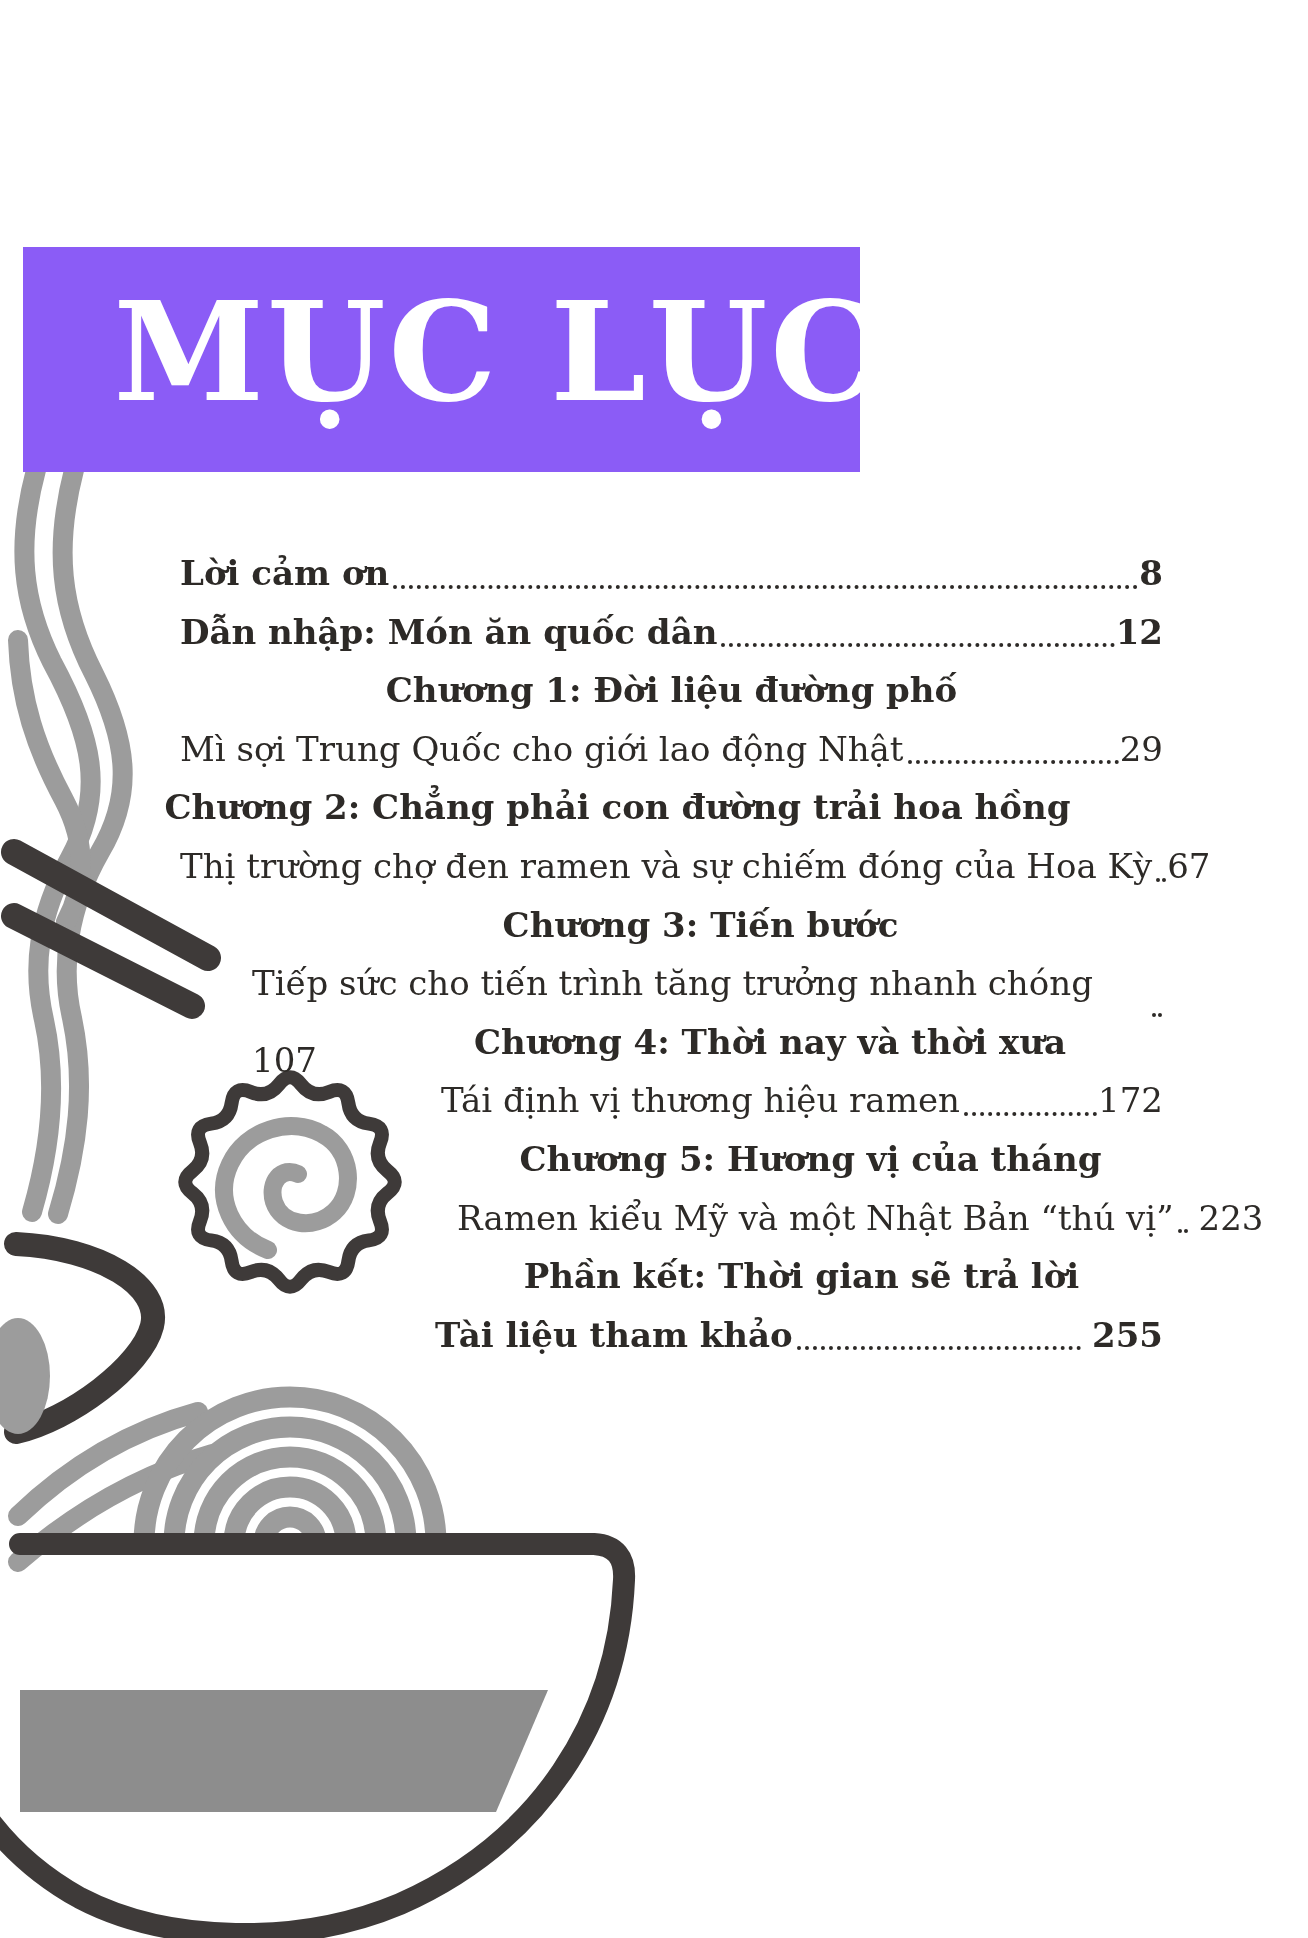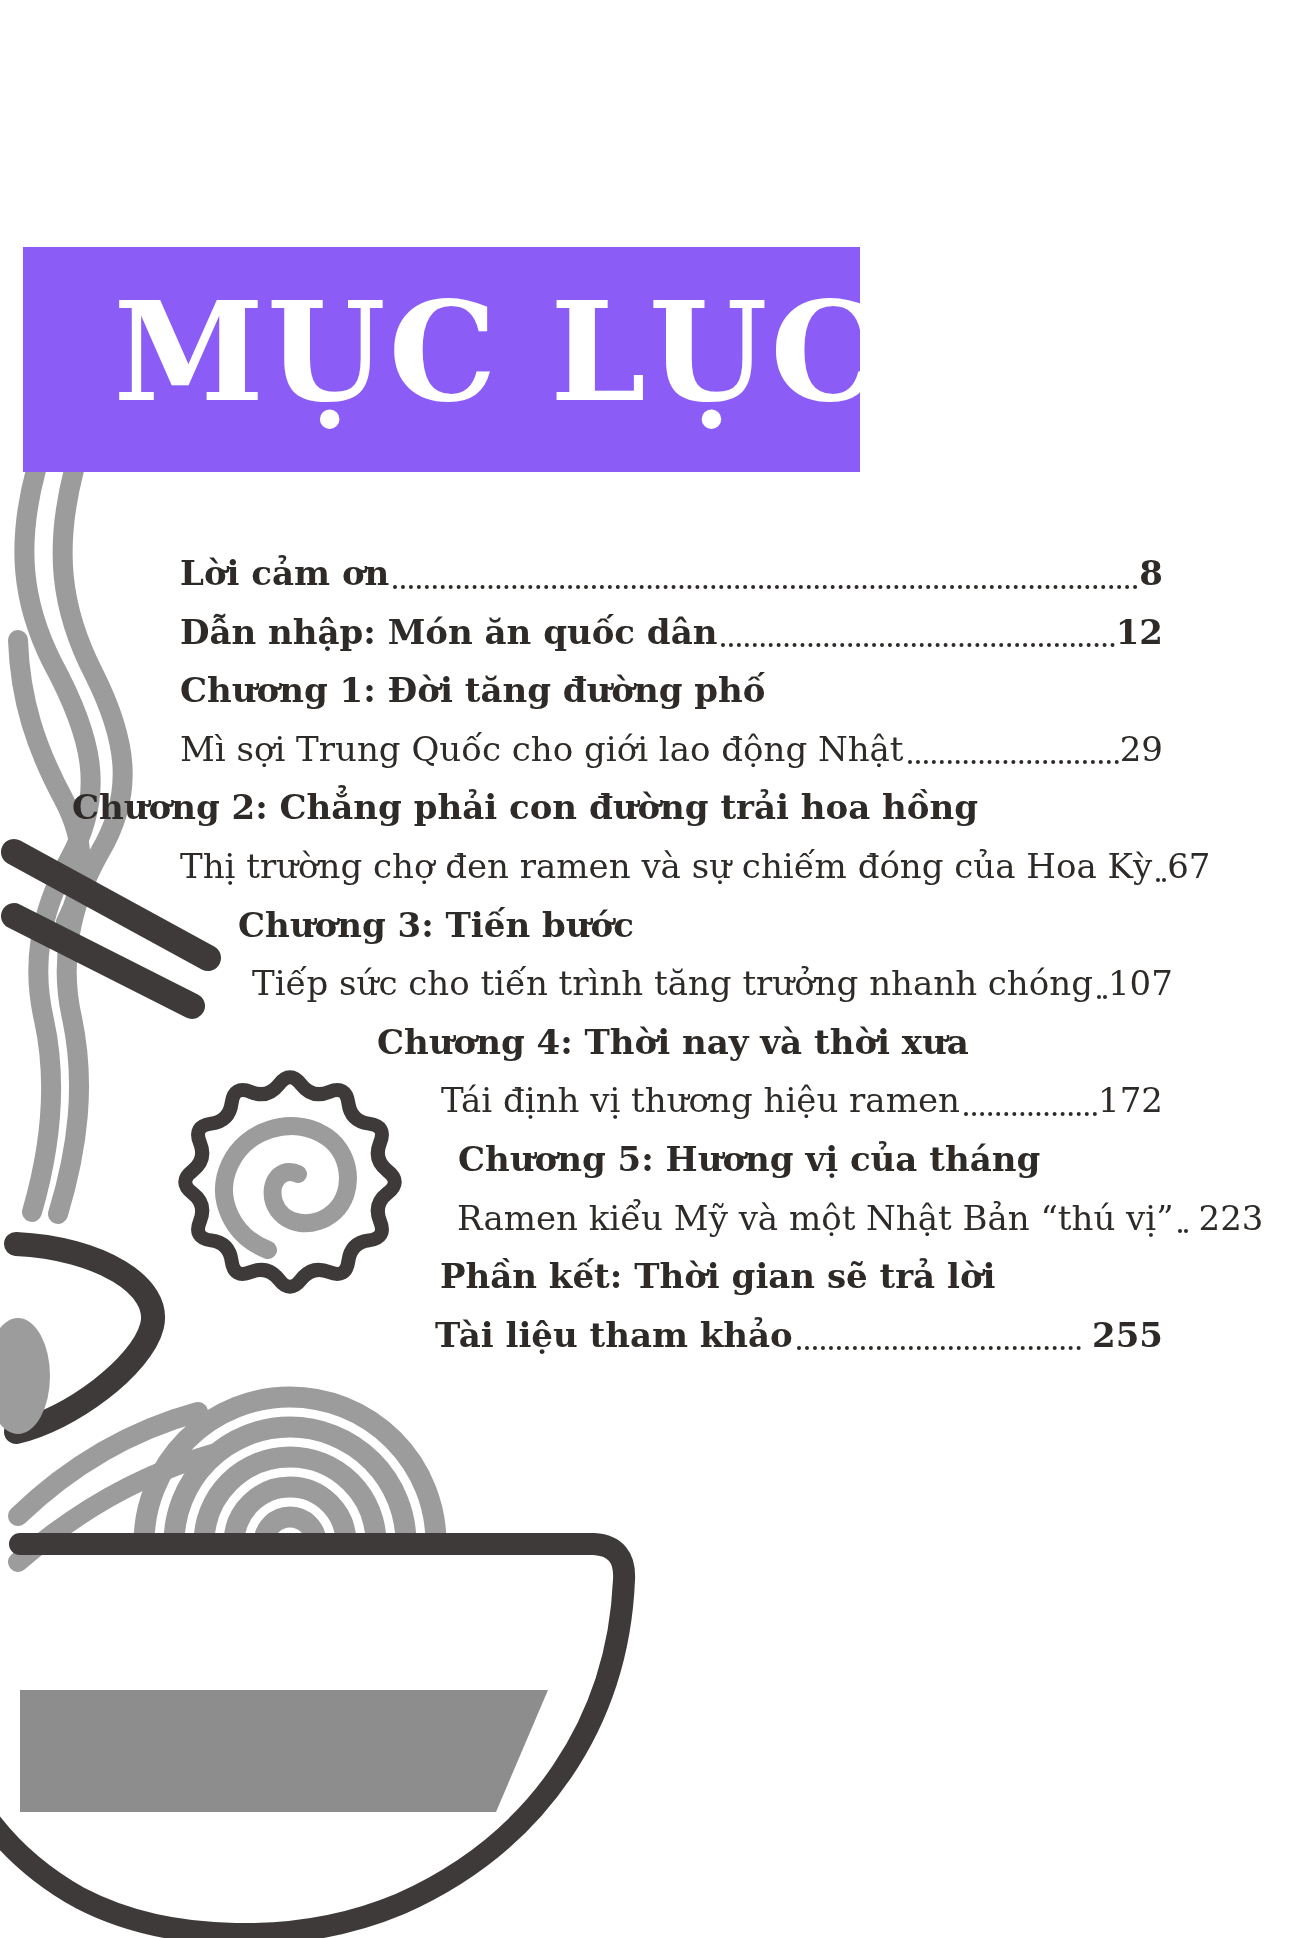--- a/index.html
+++ b/index.html
@@ -15,21 +15,21 @@
   }
   .banner-title{
     font-size:136px;font-weight:bold;color:#ffffff;line-height:1;
     letter-spacing:3px;transform:translate(56px,-8px);white-space:nowrap;
   }
   .toc{position:absolute;left:0;top:544px;width:1163px;z-index:3;}
   .toc-row{
     display:flex;align-items:baseline;height:58.6px;line-height:58.6px;
     font-size:34px;white-space:nowrap;
   }
-  .toc-row.bold{font-weight:bold;}
+  .toc-row.bold{font-weight:bold;justify-content:center;}
   .toc-label{flex:0 0 auto;}
   .toc-leader{
     flex:1 1 auto;min-width:10px;align-self:flex-end;
     border-bottom:4px dotted #2d2a27;margin:0 1px 14px 4px;
   }
   .toc-page{flex:0 0 auto;}
   .toc-page.gap{margin-left:10px;}
 </style>
 </head>
 <body>
@@ -87,39 +87,39 @@
         <span class="toc-label">Lời cảm ơn</span>
         <span class="toc-leader"></span>
         <span class="toc-page">8</span>
       </div>
       <div class="toc-row bold" style="padding-left: 180px;">
         <span class="toc-label">Dẫn nhập: Món ăn quốc dân</span>
         <span class="toc-leader"></span>
         <span class="toc-page">12</span>
       </div>
       <div class="toc-row bold" style="padding-left: 180px;">
-        <span class="toc-label">Chương 1: Đời tăng đường phố</span>
+        <span class="toc-label">Chương 1: Đời liệu đường phố</span>
       </div>
       <div class="toc-row" style="padding-left: 180px;">
         <span class="toc-label">Mì sợi Trung Quốc cho giới lao động Nhật</span>
         <span class="toc-leader"></span>
         <span class="toc-page">29</span>
       </div>
       <div class="toc-row bold" style="padding-left: 72px;">
         <span class="toc-label">Chương 2: Chẳng phải con đường trải hoa hồng</span>
       </div>
       <div class="toc-row" style="padding-left: 180px;">
         <span class="toc-label">Thị trường chợ đen ramen và sự chiếm đóng của Hoa Kỳ</span>
         <span class="toc-leader"></span>
         <span class="toc-page">67</span>
       </div>
       <div class="toc-row bold" style="padding-left: 238px;">
         <span class="toc-label">Chương 3: Tiến bước</span>
       </div>
-      <div class="toc-row" style="padding-left: 252px;">
+      <div class="toc-row" style="padding-left: 252px; flex-direction: column;">
         <span class="toc-label">Tiếp sức cho tiến trình tăng trưởng nhanh chóng</span>
         <span class="toc-leader"></span>
         <span class="toc-page">107</span>
       </div>
       <div class="toc-row bold" style="padding-left: 377px;">
         <span class="toc-label">Chương 4: Thời nay và thời xưa</span>
       </div>
       <div class="toc-row" style="padding-left: 441px;">
         <span class="toc-label">Tái định vị thương hiệu ramen</span>
         <span class="toc-leader"></span>

